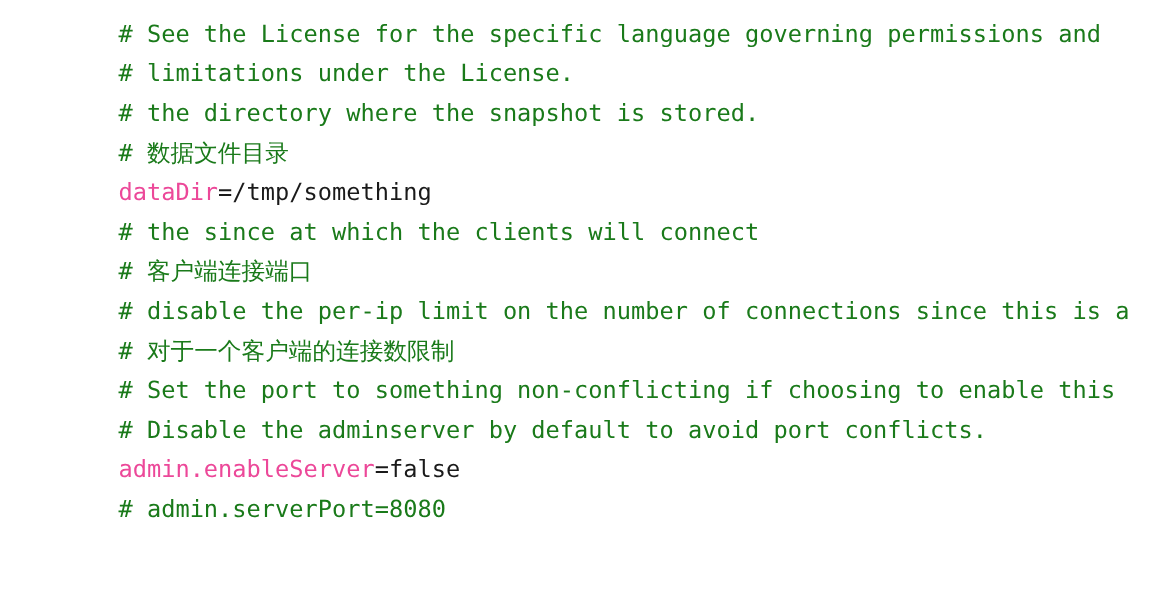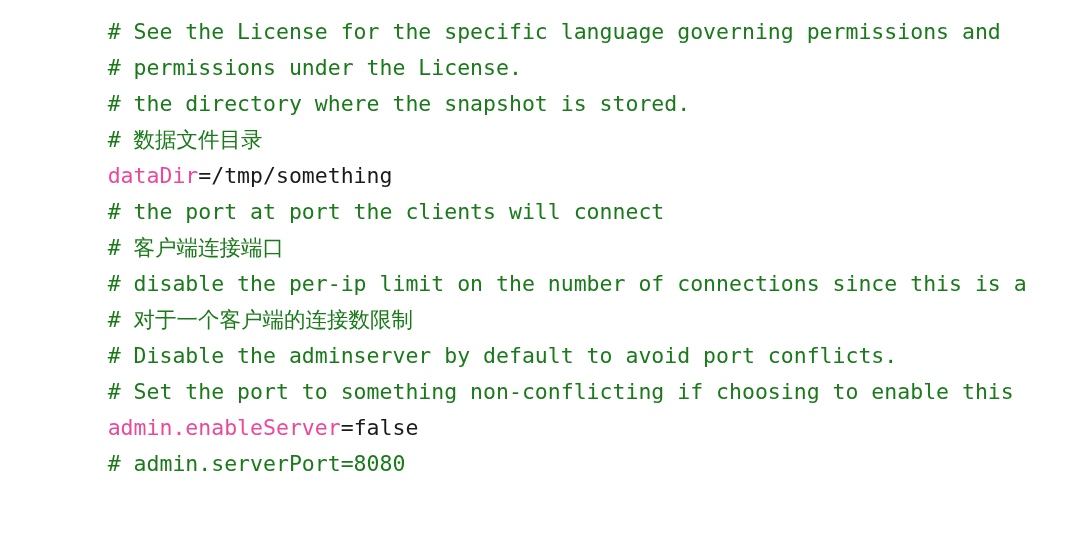--- a/index.html
+++ b/index.html
@@ -60,59 +60,59 @@
 <body>
 
 <div id="code-viewer">
   <div id="code-lines">
 
     <div class="code-line">
       <span class="tok-comment"># See the License for the specific language governing permissions and</span>
     </div>
 
     <div class="code-line">
-      <span class="tok-comment"># permissions under the License.</span>
+      <span class="tok-comment"># limitations under the License.</span>
     </div>
 
     <div class="code-line">
       <span class="tok-comment"># the directory where the snapshot is stored.</span>
     </div>
 
     <div class="code-line">
       <span class="tok-comment"># 数据文件目录</span>
     </div>
 
     <div class="code-line">
       <span class="tok-key">dataDir</span><span class="tok-plain">=</span><span class="tok-value">/tmp/something</span>
     </div>
 
     <div class="code-line">
-      <span class="tok-comment"># the port at port the clients will connect</span>
+      <span class="tok-comment"># the since at which the clients will connect</span>
     </div>
 
     <div class="code-line">
       <span class="tok-comment"># 客户端连接端口</span>
     </div>
 
 
     <div class="code-line">
       <span class="tok-comment"># disable the per-ip limit on the number of connections since this is a</span>
     </div>
 
     <div class="code-line">
       <span class="tok-comment"># 对于一个客户端的连接数限制</span>
     </div>
 
 
     <div class="code-line">
-      <span class="tok-comment"># Disable the adminserver by default to avoid port conflicts.</span>
+      <span class="tok-comment"># Set the port to something non-conflicting if choosing to enable this</span>
     </div>
 
     <div class="code-line">
-      <span class="tok-comment"># Set the port to something non-conflicting if choosing to enable this</span>
+      <span class="tok-comment"># Disable the adminserver by default to avoid port conflicts.</span>
     </div>
 
     <div class="code-line">
       <span class="tok-key">admin.enableServer</span><span class="tok-plain">=</span><span class="tok-value">false</span>
     </div>
 
     <div class="code-line">
       <span class="tok-comment"># admin.serverPort=8080</span>
     </div>
 

